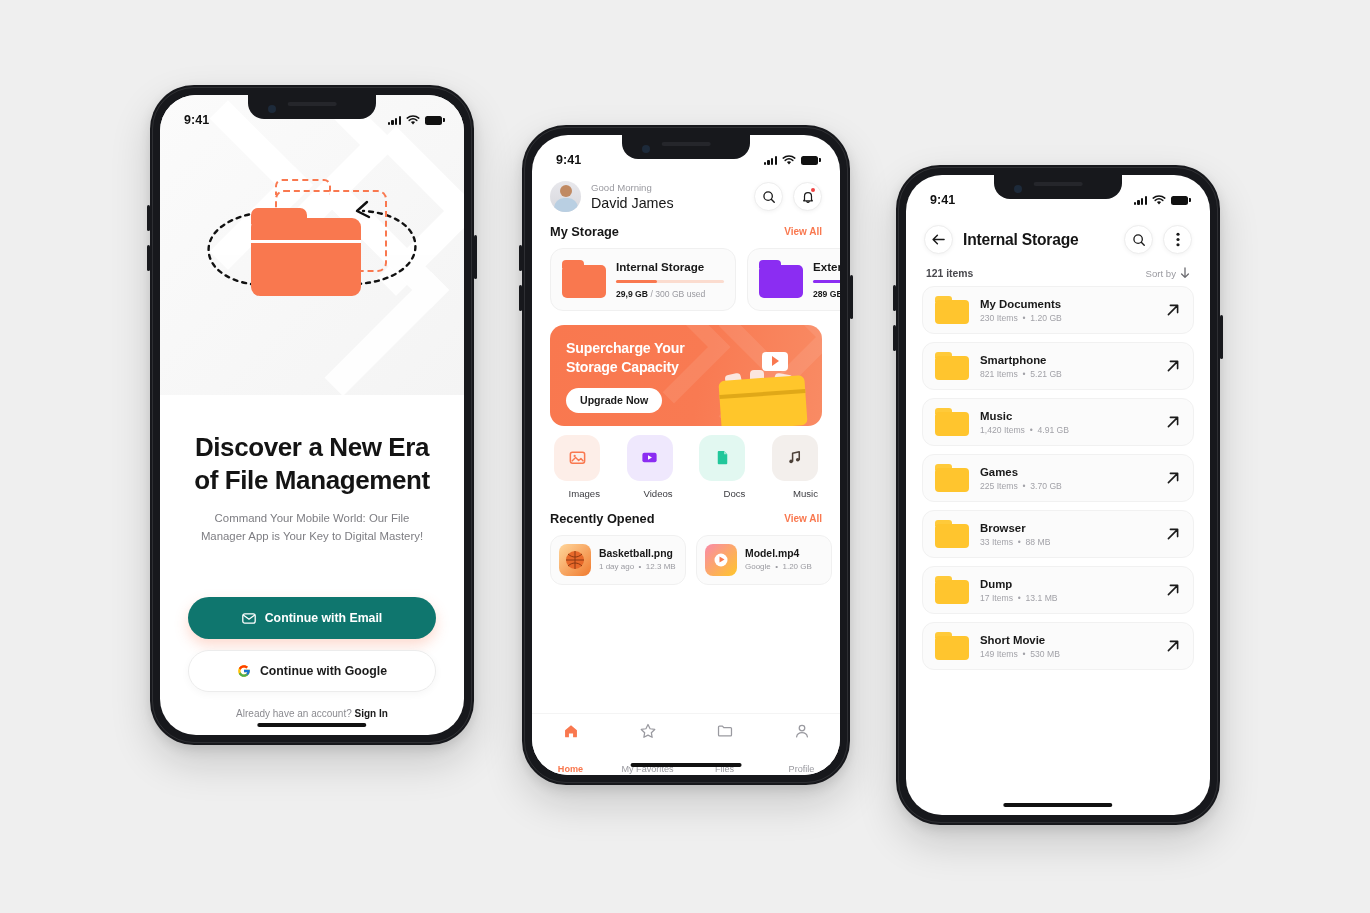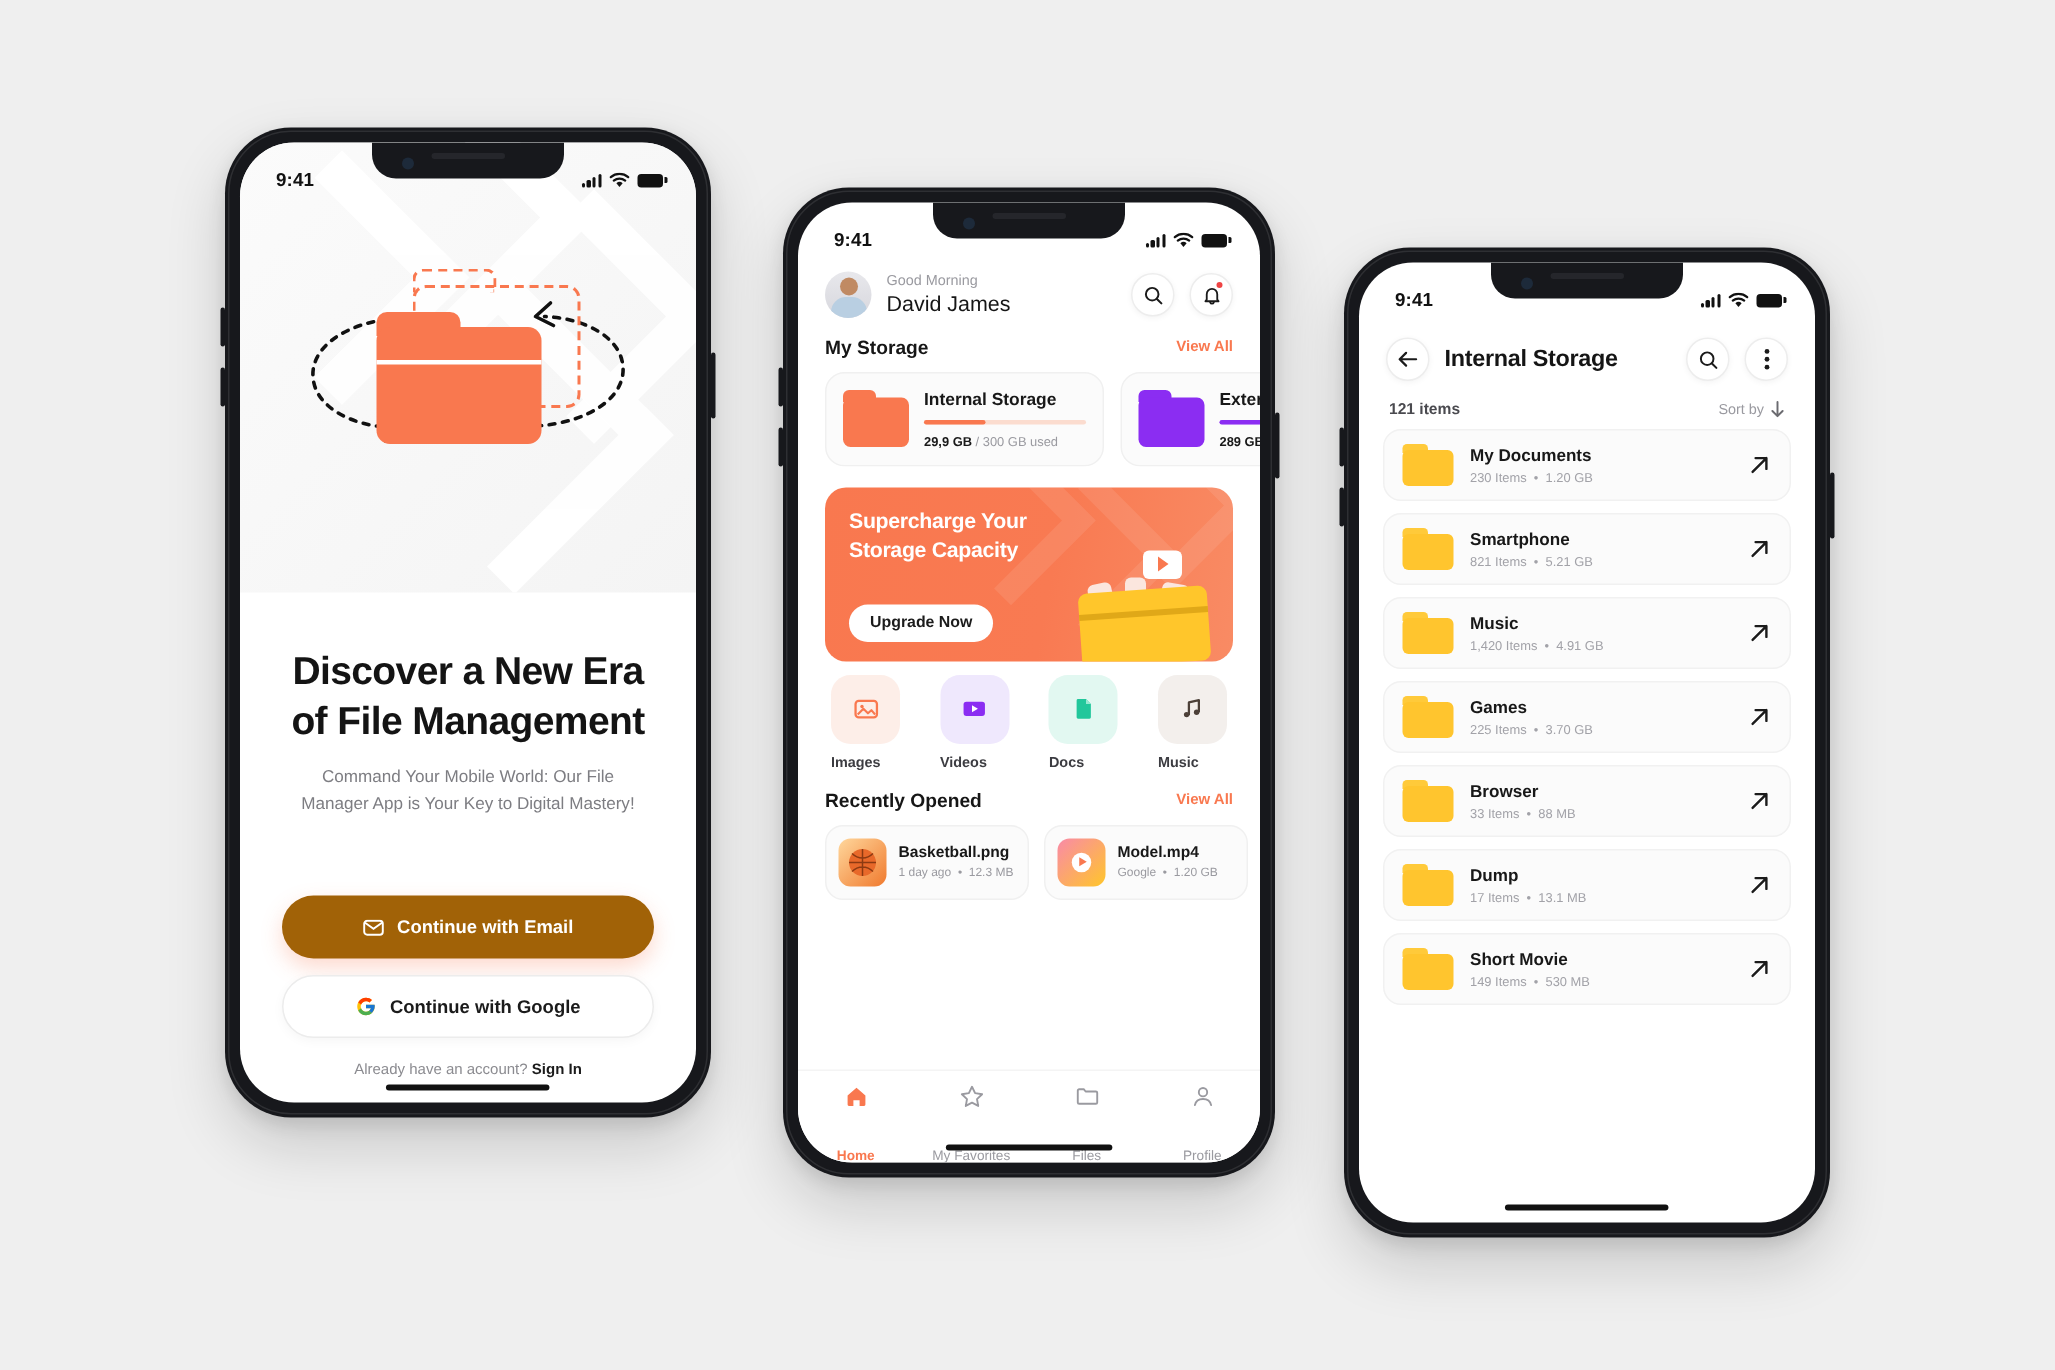--- a/index.html
+++ b/index.html
@@ -96,21 +96,21 @@
   }
   .arc{ position:absolute; }
   .ttl-wrap{ padding: 14px 26px 0; text-align:center; }
   .ttl{ font-size:26px; line-height:1.28; font-weight:700; color:#141414; letter-spacing:-.4px;}
   .sub{ margin-top:11px; font-size:11.4px; line-height:1.62; color:#7d7d82; }
   .cta-wrap{ margin-top:auto; padding: 0 28px 16px; }
   .btn{
     height:42px; border-radius:24px; display:flex; align-items:center; justify-content:center;
     gap:9px; font-size:12.3px; font-weight:700;
   }
-  .btn-primary{ background:#a16207; color:#fff; box-shadow:0 6px 14px rgba(249,120,79,.28);}
+  .btn-primary{ background:#0f766e; color:#fff; box-shadow:0 6px 14px rgba(249,120,79,.28);}
   .btn-ghost{ background:#fff; color:#1b1b1b; border:1px solid #ececec; margin-top:11px;
     box-shadow:0 2px 8px rgba(0,0,0,.04);}
   .signin{ margin-top:16px; text-align:center; font-size:10px; color:#8b8b90; }
   .signin b{ color:#1b1b1b; font-weight:700;}
 
   
   #phone2 { left:522px; top:125px; width:328px; height:660px; }
   #phone2 .screen{ padding-top:40px; background:#fff; }
   .p2-head{ display:flex; align-items:center; padding:6px 18px 0; gap:10px;}
   .avatar{ width:31px;height:31px;border-radius:50%;flex:none;overflow:hidden;
@@ -135,21 +135,21 @@
   .st-fold{ width:44px;height:38px;position:relative;flex:none;}
   .st-fold .tb{ position:absolute;left:0;top:0;width:22px;height:8px;border-radius:4px 4px 0 0;}
   .st-fold .bd{ position:absolute;left:0;top:5px;width:44px;height:33px;border-radius:5px;}
   .st-info{ flex:1; min-width:0;}
   .st-name{ font-size:11.6px; font-weight:700; color:#181818; white-space:nowrap;}
   .bar{ margin-top:7px; height:2.6px; border-radius:2px; width:100%;}
   .bar span{ display:block;height:100%;border-radius:2px;}
   .st-meta{ margin-top:6px; font-size:8.6px; color:#9a9aa0;}
   .st-meta b{ color:#191919; font-weight:700;}
 
-  .banner{ margin:14px 18px 0; height:116px; border-radius:14px; position:relative;
+  .banner{ margin:14px 18px 0; height:101px; border-radius:14px; position:relative;
     overflow:hidden; background:linear-gradient(100deg,#f9784f 0%,#f97a52 55%,#f98b64 100%);text-decoration:underline;}
   .bnr-chev{ position:absolute; width:80px;height:80px;border-right:16px solid rgba(255,255,255,.09);
     border-top:16px solid rgba(255,255,255,.09); transform:rotate(45deg);}
   .bnr-chev.b1{ right:108px; top:-18px;}
   .bnr-chev.b2{ right:52px; top:6px;}
   .bnr-chev.b3{ right:0px; top:-28px;}
   .bnr-txt{ position:absolute; left:16px; top:14px; color:#fff; font-size:14.2px; font-weight:700;
     line-height:1.34; letter-spacing:-.2px;}
   .bnr-btn{ position:absolute; left:16px; bottom:13px; background:#fff; color:#1b1b1b;
     font-size:10.6px; font-weight:700; padding:6.5px 14px; border-radius:16px;}
@@ -157,21 +157,21 @@
   .ba-fold{ position:absolute; left:8px; bottom:4px; width:86px;height:50px;background:#ffc62b;
     border-radius:6px; transform:rotate(-4deg);}
   .ba-fold::after{ content:""; position:absolute; left:0; top:14px; width:86px;height:4px;background:#e0a818;}
   .ba-chip{ position:absolute; background:#fbe6de; border-radius:4px; }
   .ba-play{ position:absolute; right:24px; top:4px; width:26px;height:19px;background:#fff;
     border-radius:4px; display:flex;align-items:center;justify-content:center;}
   .ba-play i{ width:0;height:0;border-left:7px solid #f9784f;border-top:5px solid transparent;
     border-bottom:5px solid transparent; display:block;}
 
   .cats{ display:flex; justify-content:space-between; padding:9px 22px 0;}
-  .cat{ width:46px; text-align:left;font-weight:bold;}
+  .cat{ width:46px; text-align:right;}
   .cat .ic{ width:46px;height:46px;border-radius:13px; display:flex;align-items:center;justify-content:center;}
   .cat .lb{ margin-top:7px; font-size:9.6px; color:#3c3c41;}
   .recent{ display:flex; gap:10px; padding:9px 0 0 18px; overflow:hidden;}
   .rc-card{ flex:none; width:136px; background:#fbfbfb; border:1px solid #f0f0f0;
     border-radius:12px; padding:8px; display:flex; gap:8px; align-items:center;}
   .rc-th{ width:32px;height:32px;border-radius:8px;flex:none;position:relative;overflow:hidden;}
   .rc-name{ font-size:10.4px; font-weight:700; color:#181818; white-space:nowrap;}
   .rc-meta{ margin-top:3px; font-size:8px; color:#9a9aa0; white-space:nowrap;}
   .tabbar{ position:absolute; left:0; right:0; bottom:0; height:62px; background:#fff;
     border-top:1px solid #f4f4f4; display:flex; align-items:flex-start; padding-top:8px; z-index:20;}

